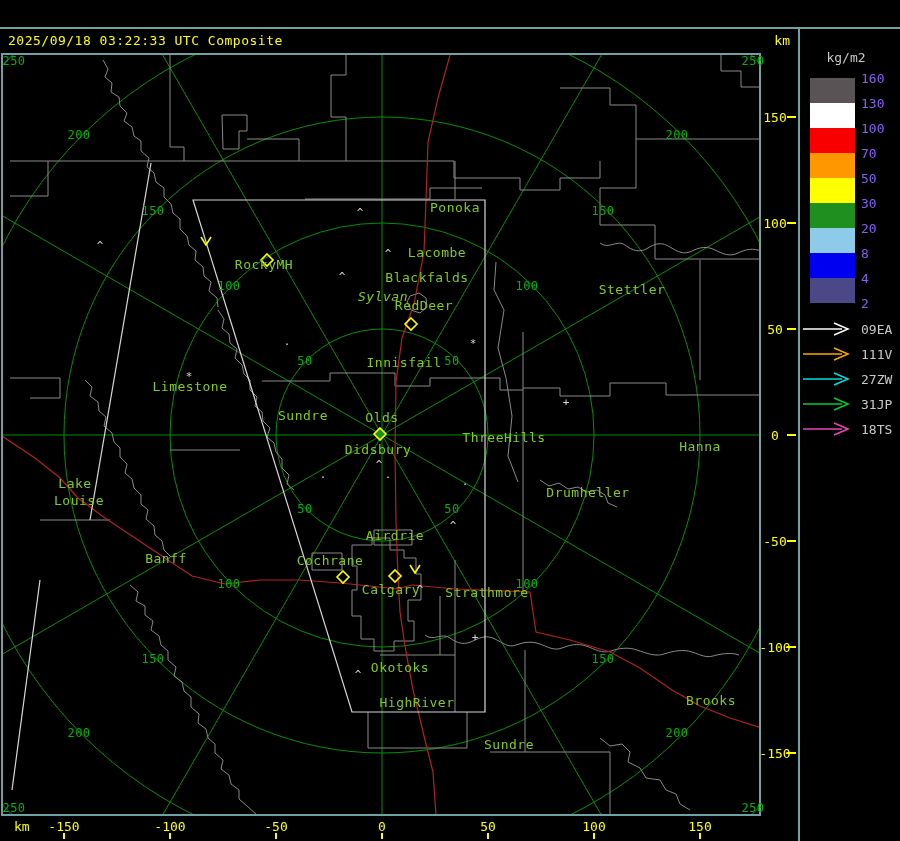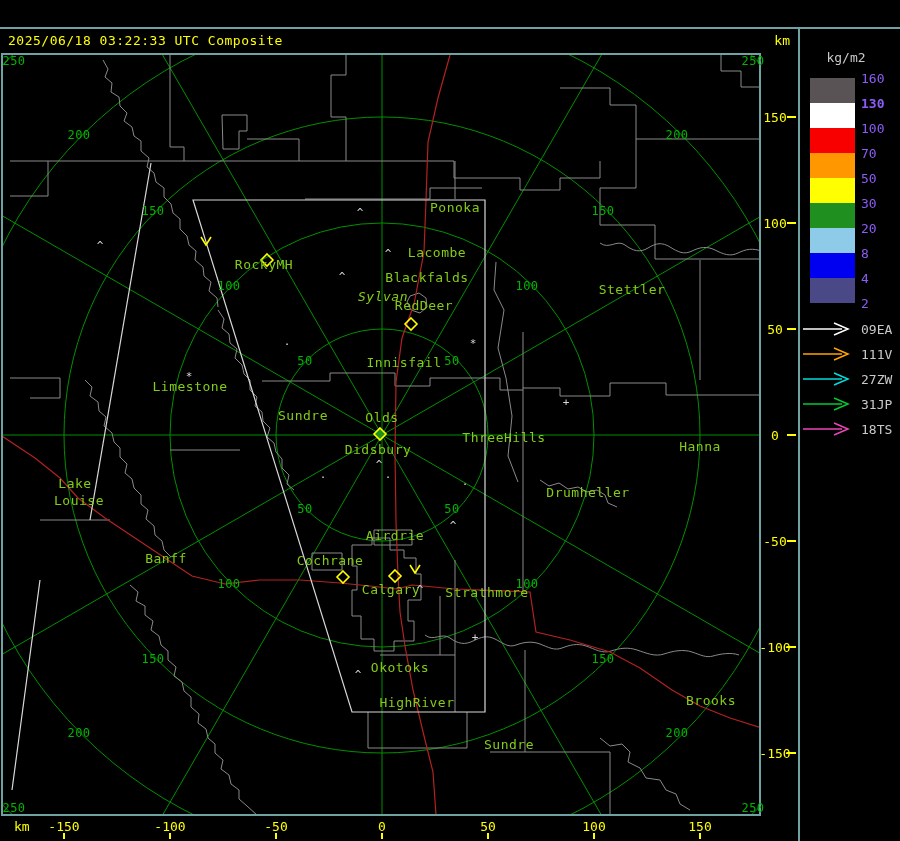--- a/index.html
+++ b/index.html
@@ -29,21 +29,21 @@
   .map-hit{position:absolute;left:2px;top:54px;width:758px;height:761px;}
 </style>
 </head>
 <body>
 
 <div id="root">
 
   <div class="divider-h"></div>
   <div class="divider-v"></div>
 
-  <span class="timestamp">2025/06/18 03:22:33 UTC Composite</span>
+  <span class="timestamp">2025/09/18 03:22:33 UTC Composite</span>
   <span class="km-top">km</span>
   <span class="km-bottom">km</span>
 
   <svg width="900" height="841">
     <defs>
         <clipPath id="mapclip">
           <rect x="3" y="55" width="756" height="759"></rect>
         </clipPath>
       </defs>
     <g clip-path="url(#mapclip)">
@@ -226,21 +226,21 @@
       <div class="sw" style="top: 78px; background: rgb(90, 83, 86);"></div>
       <div class="sw" style="top: 103px; background: rgb(255, 255, 255);"></div>
       <div class="sw" style="top: 128px; background: rgb(248, 0, 0);"></div>
       <div class="sw" style="top: 153px; background: rgb(255, 152, 0);"></div>
       <div class="sw" style="top: 178px; background: rgb(255, 255, 0);"></div>
       <div class="sw" style="top: 203px; background: rgb(31, 143, 31);"></div>
       <div class="sw" style="top: 228px; background: rgb(142, 203, 232);"></div>
       <div class="sw" style="top: 253px; background: rgb(0, 0, 240);"></div>
       <div class="sw" style="top: 278px; background: rgb(74, 72, 134);"></div>
       <span class="lgl" style="top: 78px;">160</span>
-      <span class="lgl" style="top: 103px; font-weight: bold;">130</span>
+      <span class="lgl" style="top: 103px;">130</span>
       <span class="lgl" style="top: 128px;">100</span>
       <span class="lgl" style="top: 153px;">70</span>
       <span class="lgl" style="top: 178px;">50</span>
       <span class="lgl" style="top: 203px;">30</span>
       <span class="lgl" style="top: 228px;">20</span>
       <span class="lgl" style="top: 253px;">8</span>
       <span class="lgl" style="top: 278px;">4</span>
       <span class="lgl" style="top: 303px;">2</span>
     </div>
   <div class="layer" id="tracklayer">

